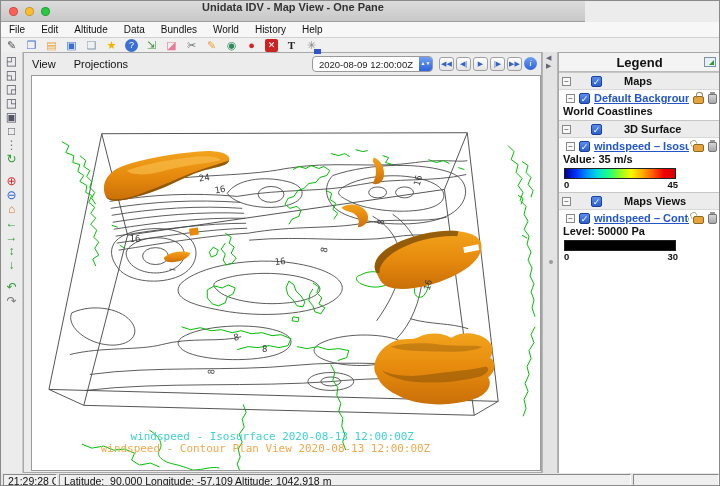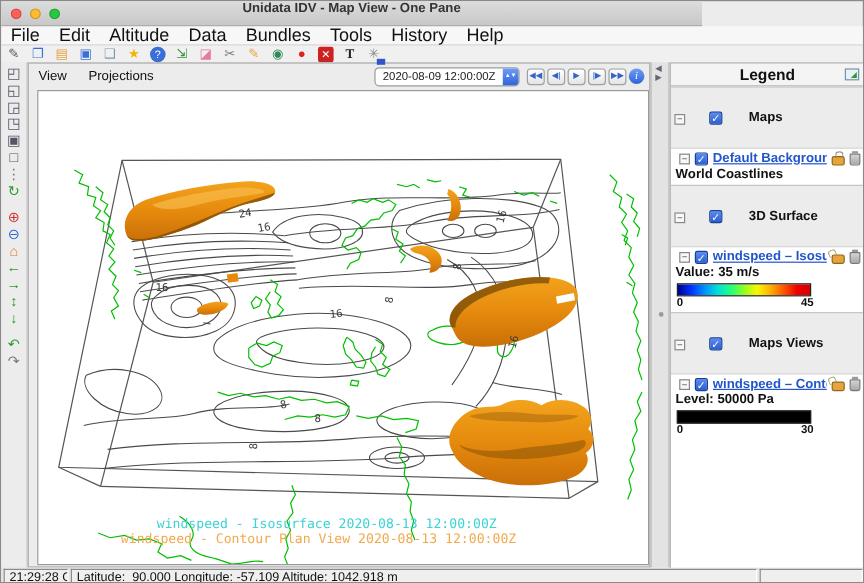--- a/index.html
+++ b/index.html
@@ -11,21 +11,21 @@
     background:linear-gradient(#dcdcdc,#c8c8c8); border-bottom:1px solid #9f9f9f;
     display:flex; align-items:flex-start; }
   .lights { position:absolute; left:8px; top:6px; display:flex; gap:7px; }
   .light { width:9px; height:9px; border-radius:50%; border:1px solid rgba(0,0,0,.2); }
   .light.red{ background:#ff5f57; } .light.yellow{ background:#febc2e; } .light.green{ background:#28c840; }
   .title-text { width:100%; text-align:center; font-size:11px; font-weight:bold; color:#333; }
 
   
   .menubar { position:absolute; left:0; top:21px; width:720px; height:16px; background:#f7f7f7;
     border-bottom:1px solid #d0d0d0; display:flex; align-items:center; padding-left:8px; gap:16px; }
-  .menubar span { font-size:15px; color:#111; cursor:default; }
+  .menubar span { font-size:10px; color:#111; cursor:default; }
 
   
   .toolbar { position:absolute; left:0; top:37px; width:720px; height:14px; background:#f0f0f0;
     display:flex; align-items:center; padding-left:4px; gap:7px; }
   .tb-ic { font-size:11px; line-height:12px; width:13px; height:13px; text-align:center; cursor:default; }
   .ic-dashboard{color:#555;} .ic-add-display{color:#3a6fd8;} .ic-open-file{color:#e8a33d;}
   .ic-save{color:#3a6fd8;} .ic-copy{color:#7d9ab0;} .ic-favorites{color:#f5b301;}
   .ic-help{background:#3a6fd8;color:#fff;border-radius:50%;font-size:9px;line-height:13px;}
   .ic-export{color:#3a8f3a;} .ic-erase{color:#e87a9a;} .ic-cut{color:#777;}
   .ic-draw{color:#e8a33d;} .ic-globe{color:#2e8b57;} .ic-record{color:#dd2222;}
@@ -71,21 +71,21 @@
   .split-dot { position:absolute; top:208px; left:6px; width:4px; height:4px; border-radius:50%; background:#9a9a9a; }
 
   
   .legend { position:absolute; left:557px; top:0; width:163px; height:483px; background:#ffffff;
     border:1px solid #a8a8a8; font-size:11px; overflow:hidden; }
   .legend-header { position:relative; height:19px; border-bottom:1px solid #bbb; background:#f4f4f4;
     display:flex; align-items:center; justify-content:center; }
   .legend-title { font-size:13px; font-weight:bold; color:#111; }
   .float-ic { position:absolute; right:4px; top:4px; width:12px; height:10px; border:1px solid #7892ab; background:#e8f0f8; }
   .float-ic:after { content:""; position:absolute; right:1px; bottom:1px; border-left:5px solid transparent; border-bottom:5px solid #2e9b2e; }
-  .cat-row { display:flex; align-items:flex-end; gap:20px; padding:19px 3px; background:#ececec;
+  .cat-row { display:flex; align-items:center; gap:20px; padding:2px 3px; background:#ececec;
     border-top:1px solid #c6c6c6; border-bottom:1px solid #d8d8d8; }
   .cat-label { font-weight:bold; color:#111; margin-left:2px; }
   .item-row { display:flex; align-items:center; gap:4px; padding:2px 3px 1px 7px; }
   .item-label { font-weight:bold; color:#2255cc; text-decoration:underline; white-space:nowrap; overflow:hidden; flex:1; }
   .sub-label { font-size:11px; font-weight:bold; color:#111; padding:0 3px 3px 4px; }
   .col-box { width:9px; height:9px; border:1px solid #888; background:#f8f8f8; font-size:8px; line-height:7px;
     text-align:center; color:#444; flex:none; }
   .col-box:before{ content:"−"; }
   .cb { width:11px; height:11px; background:linear-gradient(#5b8cf0,#2a5fd0); border:1px solid #1a3f9a;
     border-radius:2px; color:#fff; font-size:9px; line-height:10px; text-align:center; flex:none; }
@@ -126,21 +126,21 @@
     </div>
     <div class="title-text">Unidata IDV - Map View - One Pane</div>
   </div>
 
   <div class="menubar">
     <span>File</span>
     <span>Edit</span>
     <span>Altitude</span>
     <span>Data</span>
     <span>Bundles</span>
-    <span>Tools</span>
+    <span>World</span>
     <span>History</span>
     <span>Help</span>
   </div>
 
   <div class="toolbar">
     <span class="tb-ic ic-dashboard">✎</span>
     <span class="tb-ic ic-add-display">❐</span>
     <span class="tb-ic ic-open-file">▤</span>
     <span class="tb-ic ic-save">▣</span>
     <span class="tb-ic ic-copy">❑</span>

